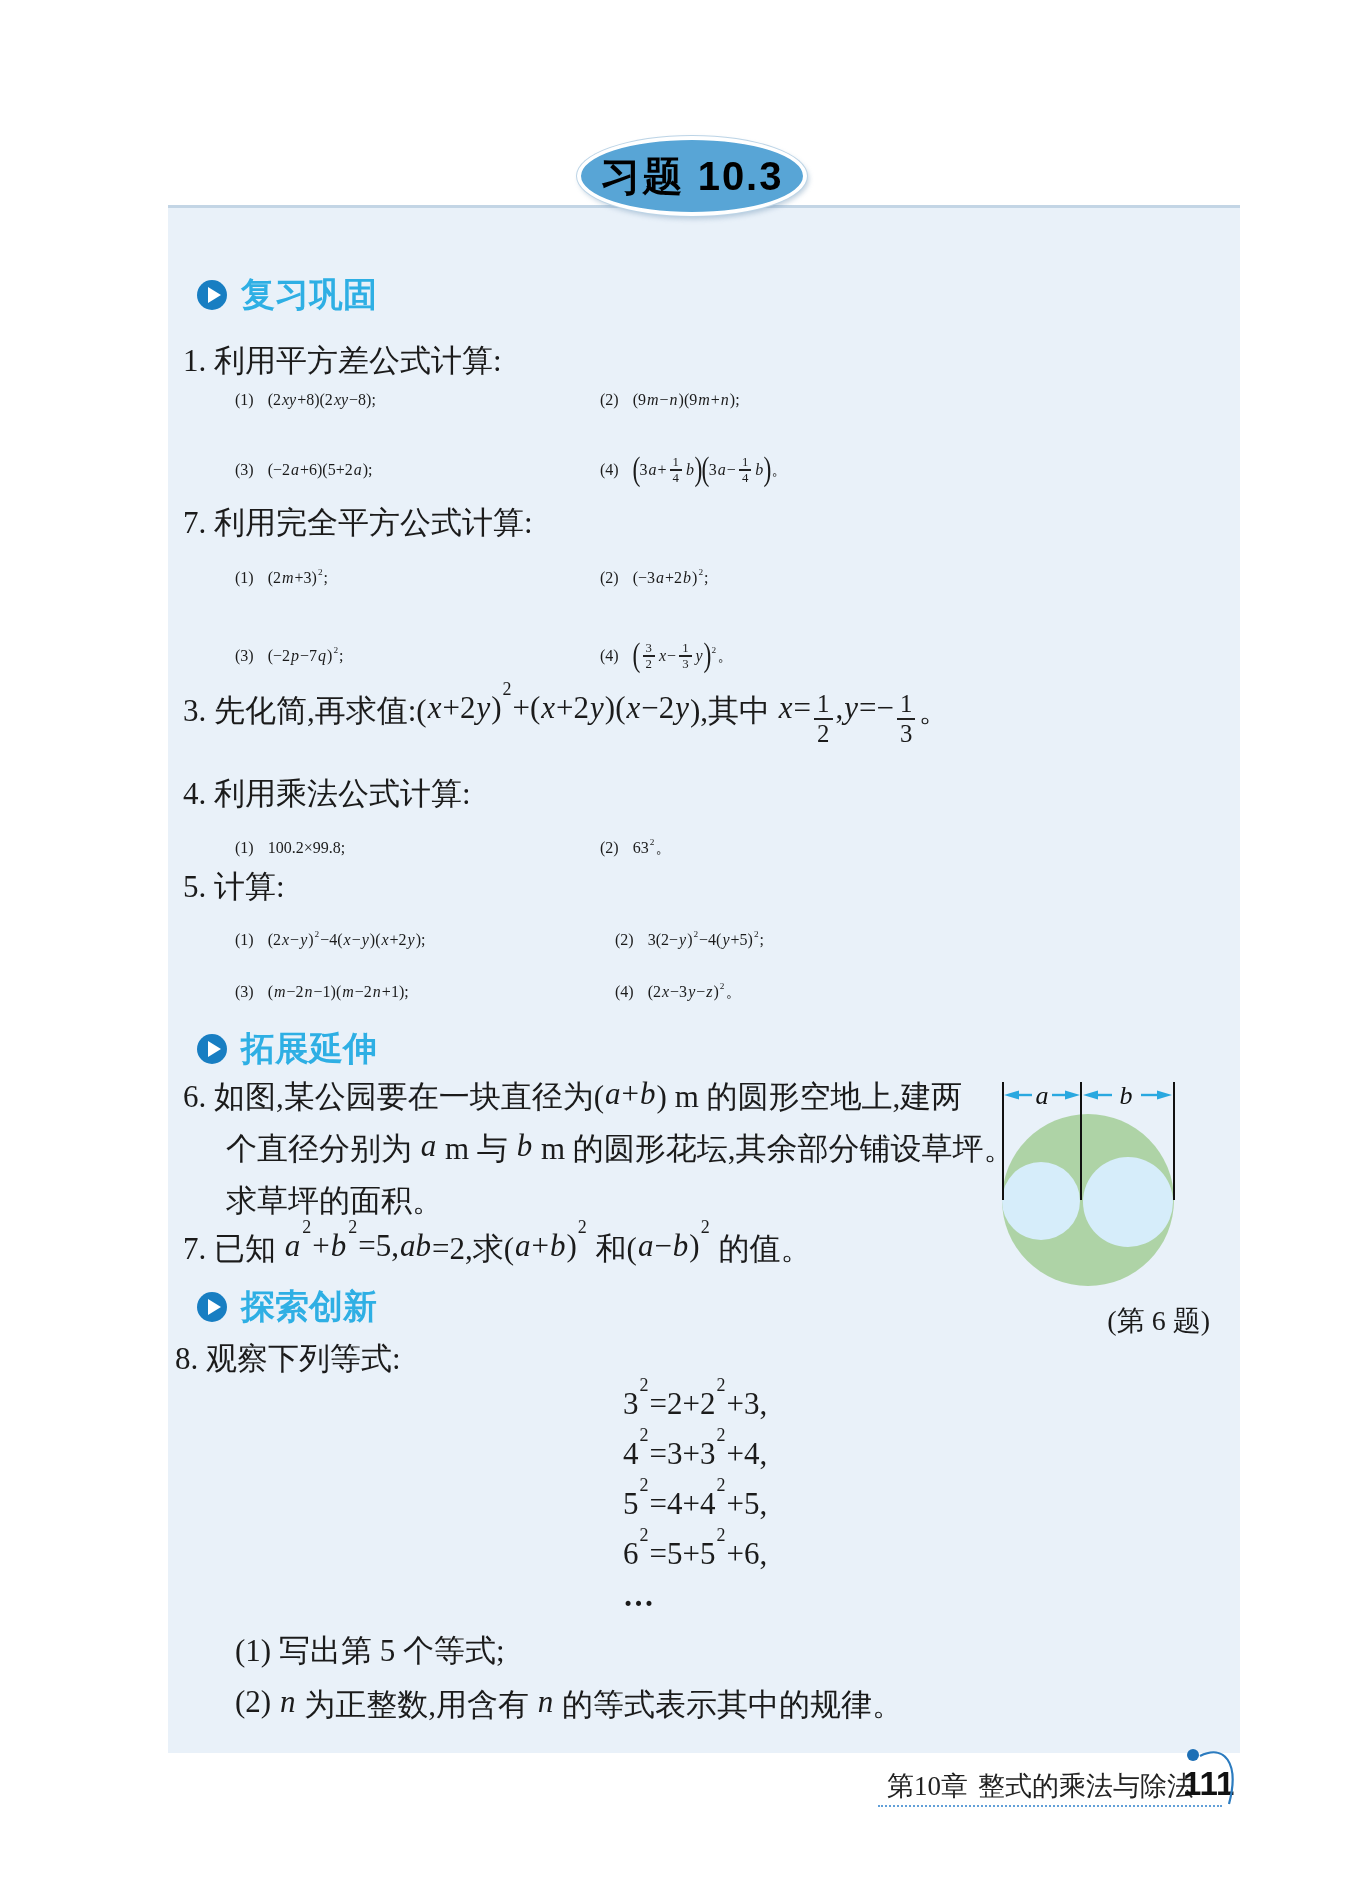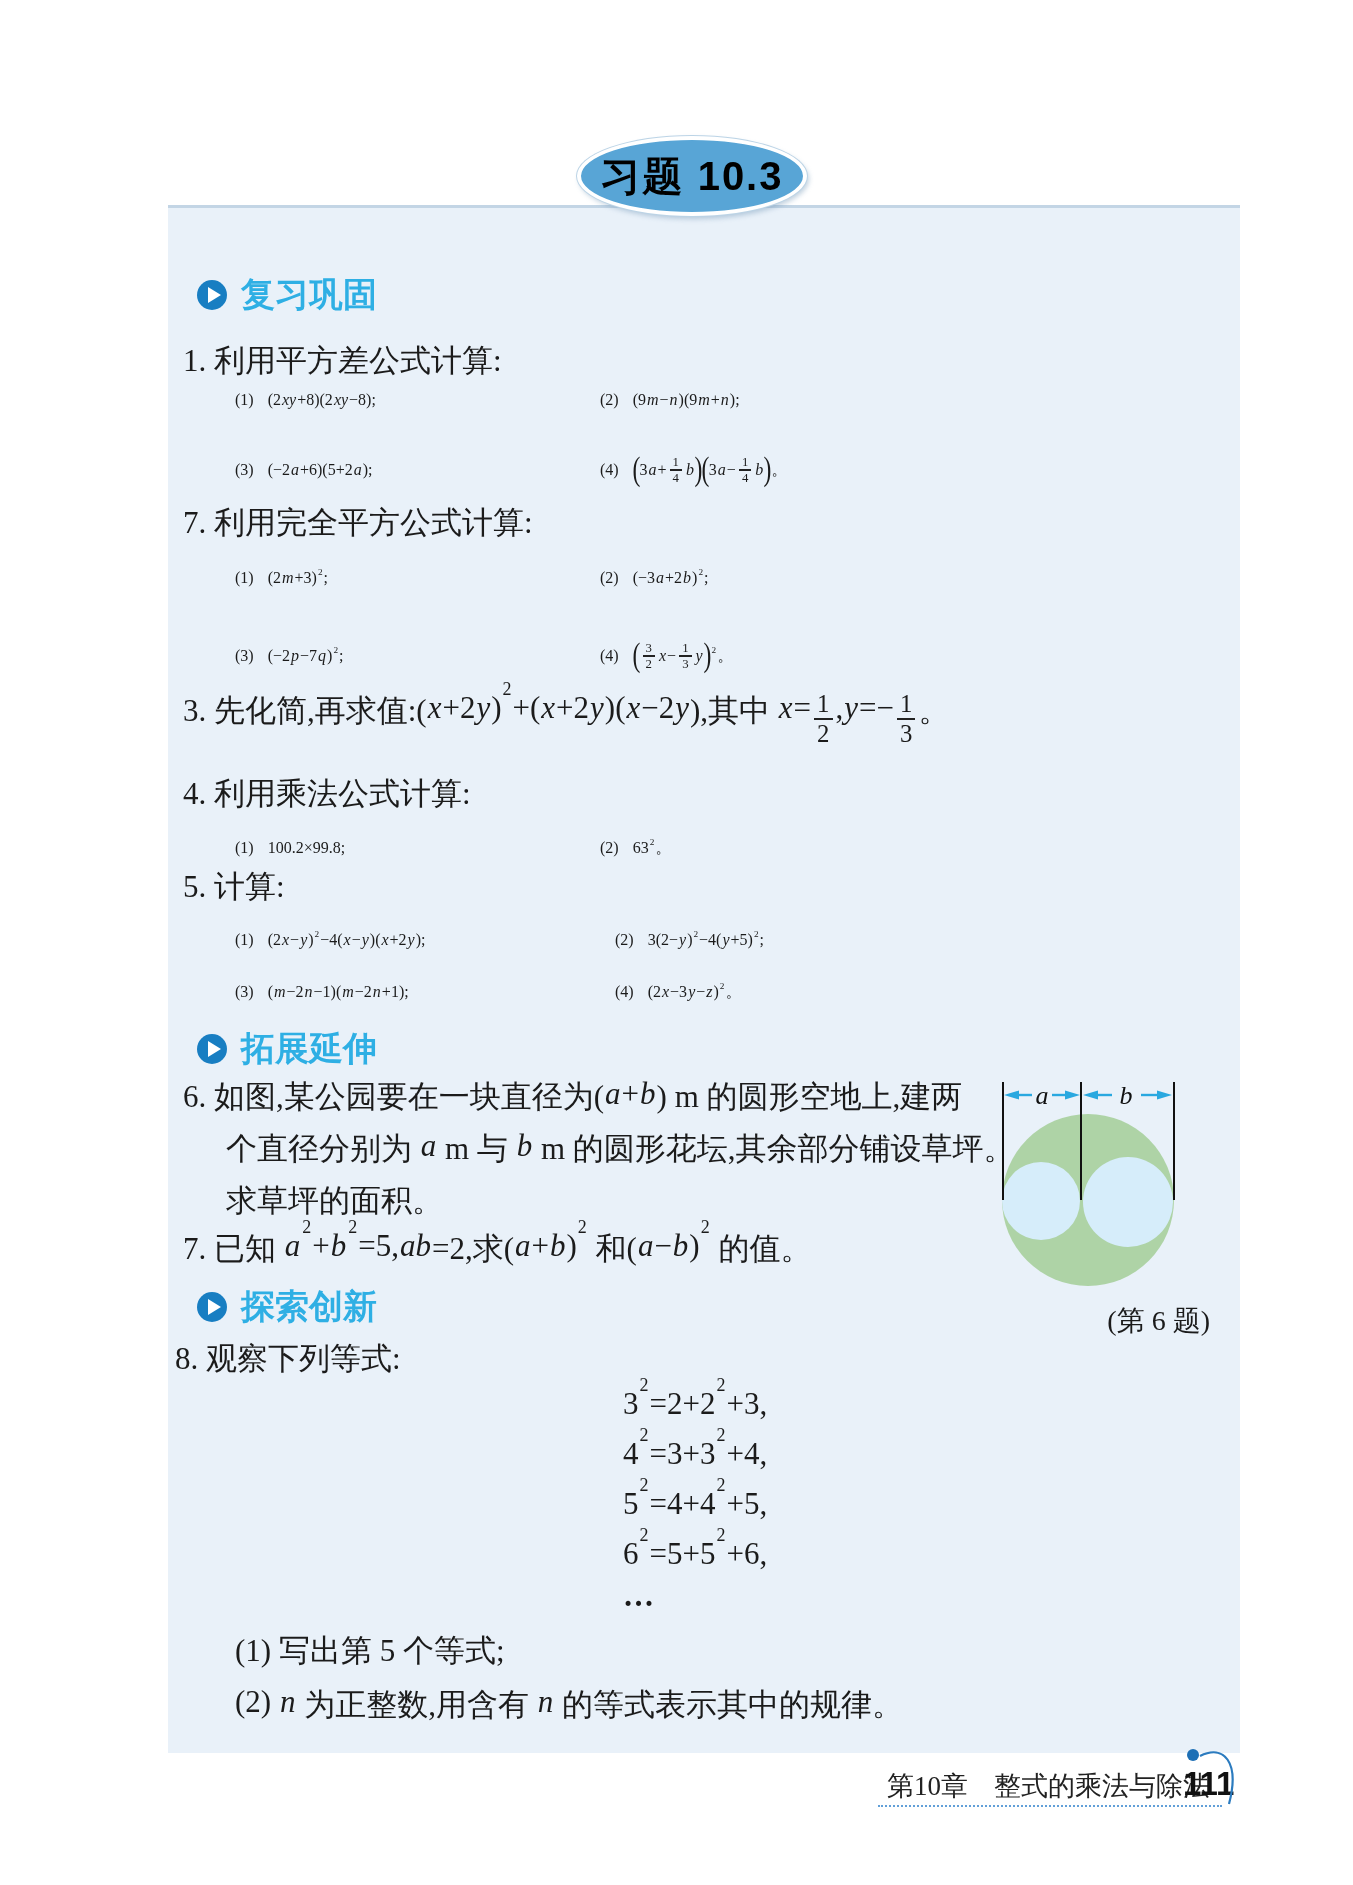--- a/index.html
+++ b/index.html
@@ -31,21 +31,21 @@
   .mfrac{display:inline-flex;flex-direction:column;align-items:center;font-size:.8em;line-height:1.12;margin:0 3px;}
   .fn{display:block;border-bottom:2px solid #222;padding:0 3px;text-align:center;}
   .fd{display:block;padding:0 3px;text-align:center;}
   .mbp{font-size:2.05em;font-weight:400;transform:scaleX(.72);line-height:.85;margin:0 -2px;}
   .dots{font-weight:bold;letter-spacing:2px;}
 
   .fig{position:absolute;left:995px;top:1080px;z-index:3;}
   .figlab{font:italic 26px "Liberation Serif","DejaVu Serif",serif;fill:#111;}
   .figcap{position:absolute;left:970px;top:1302px;width:240px;text-align:right;font-size:28px;z-index:3;}
 
-  .chapline{position:absolute;left:887px;top:1768px;display:flex;gap:26px;font-size:27px;color:#222;}
+  .chapline{position:absolute;left:887px;top:1768px;display:flex;gap:10px;font-size:27px;color:#222;}
   .pageno{position:absolute;left:1183px;top:1765px;font:bold 33px "Liberation Sans","DejaVu Sans",sans-serif;color:#111;}
   .dotline{position:absolute;left:878px;top:1805px;width:344px;border-top:2px dotted #62a0d8;}
   .bluedot{position:absolute;left:1187px;top:1749px;width:12px;height:12px;border-radius:50%;background:#1c6fb5;}
   .arc{position:absolute;left:1198px;top:1748px;}
 </style>
 </head>
 <body>
 
 <div class="page">
 

